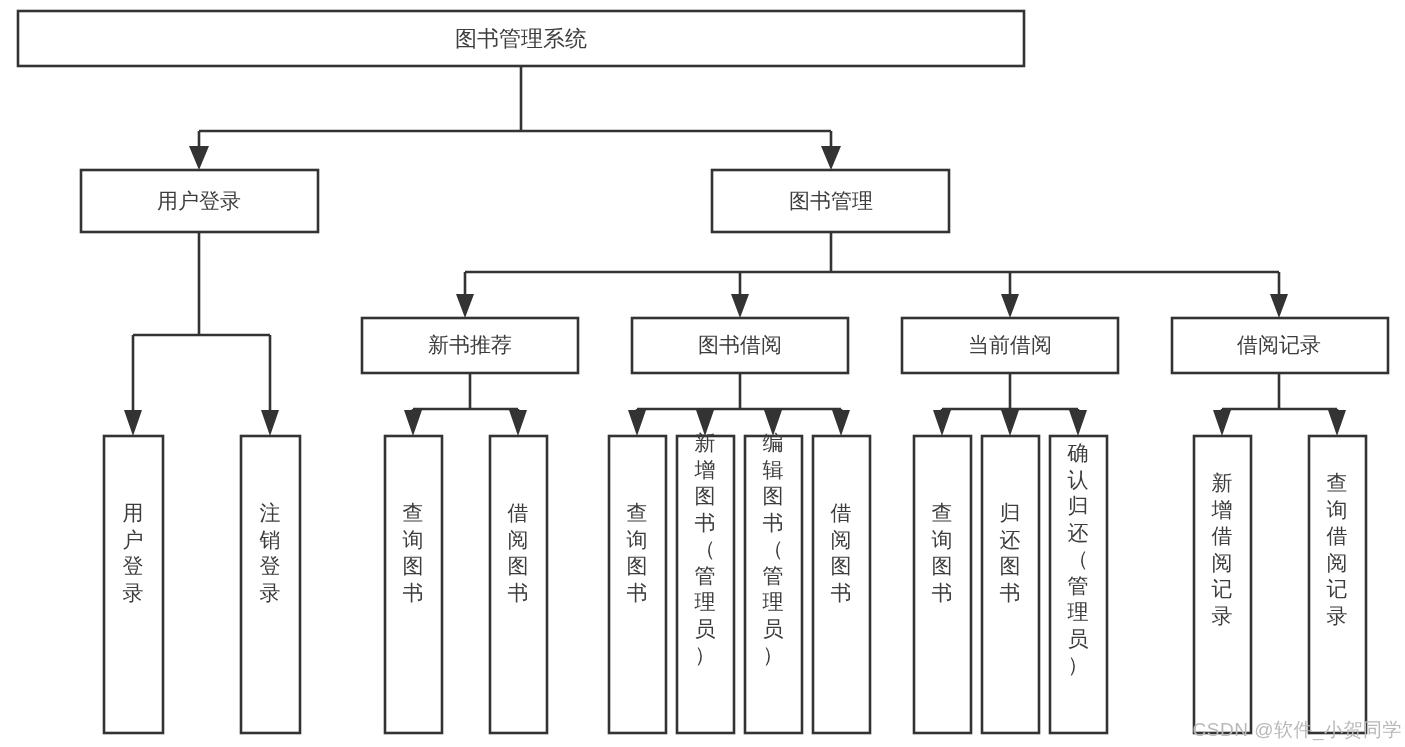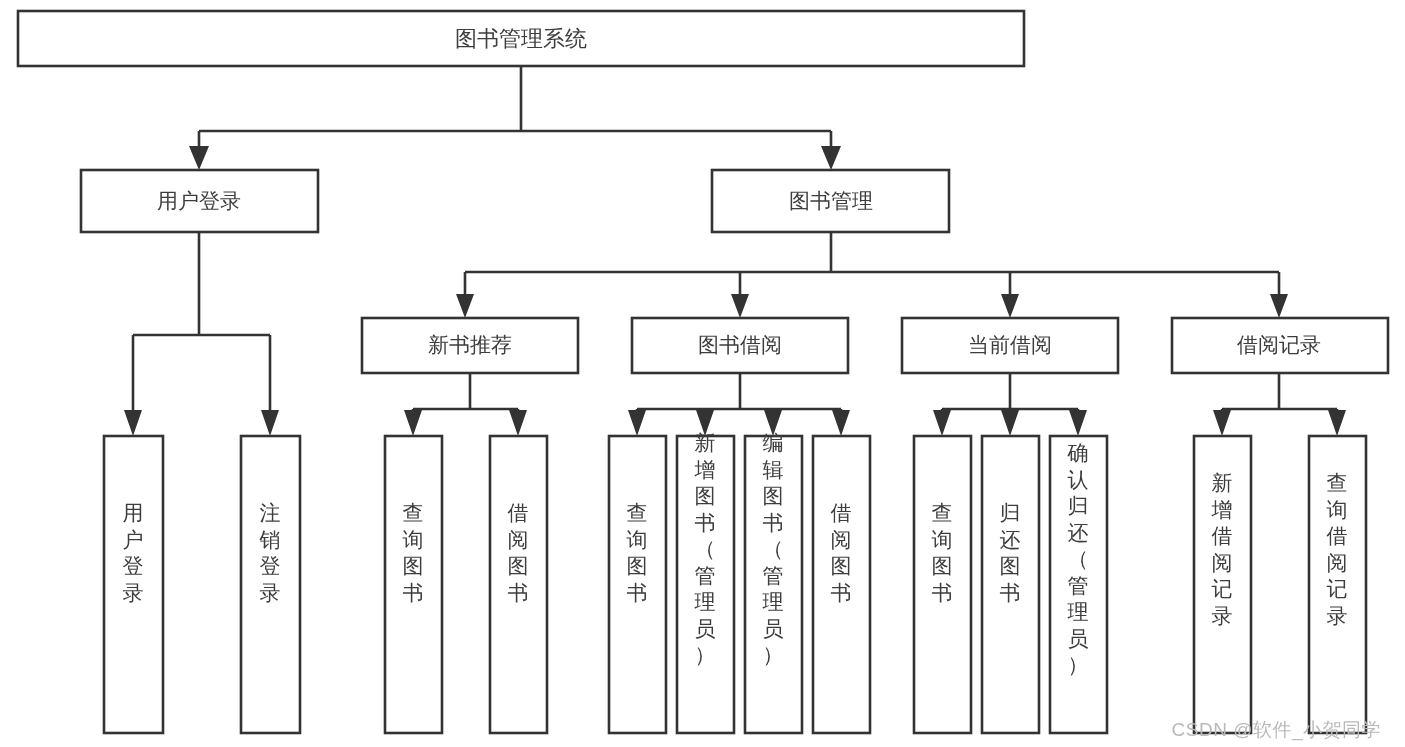--- a/index.html
+++ b/index.html
@@ -51,21 +51,21 @@
     stroke-width: 2.6;
     fill: none;
     stroke-linecap: butt;
   }
   .arrow-head {
     fill: #333333;
     stroke: none;
   }
   .watermark {
     position: absolute;
-    right: 24px;
+    right: 3px;
     bottom: 4px;
     color: #b9b9b9;
     font-size: 19px;
     font-family: "Liberation Sans", "DejaVu Sans", sans-serif;
     letter-spacing: 0.5px;
     white-space: nowrap;
     user-select: none;
   }
 </style>
 </head>

